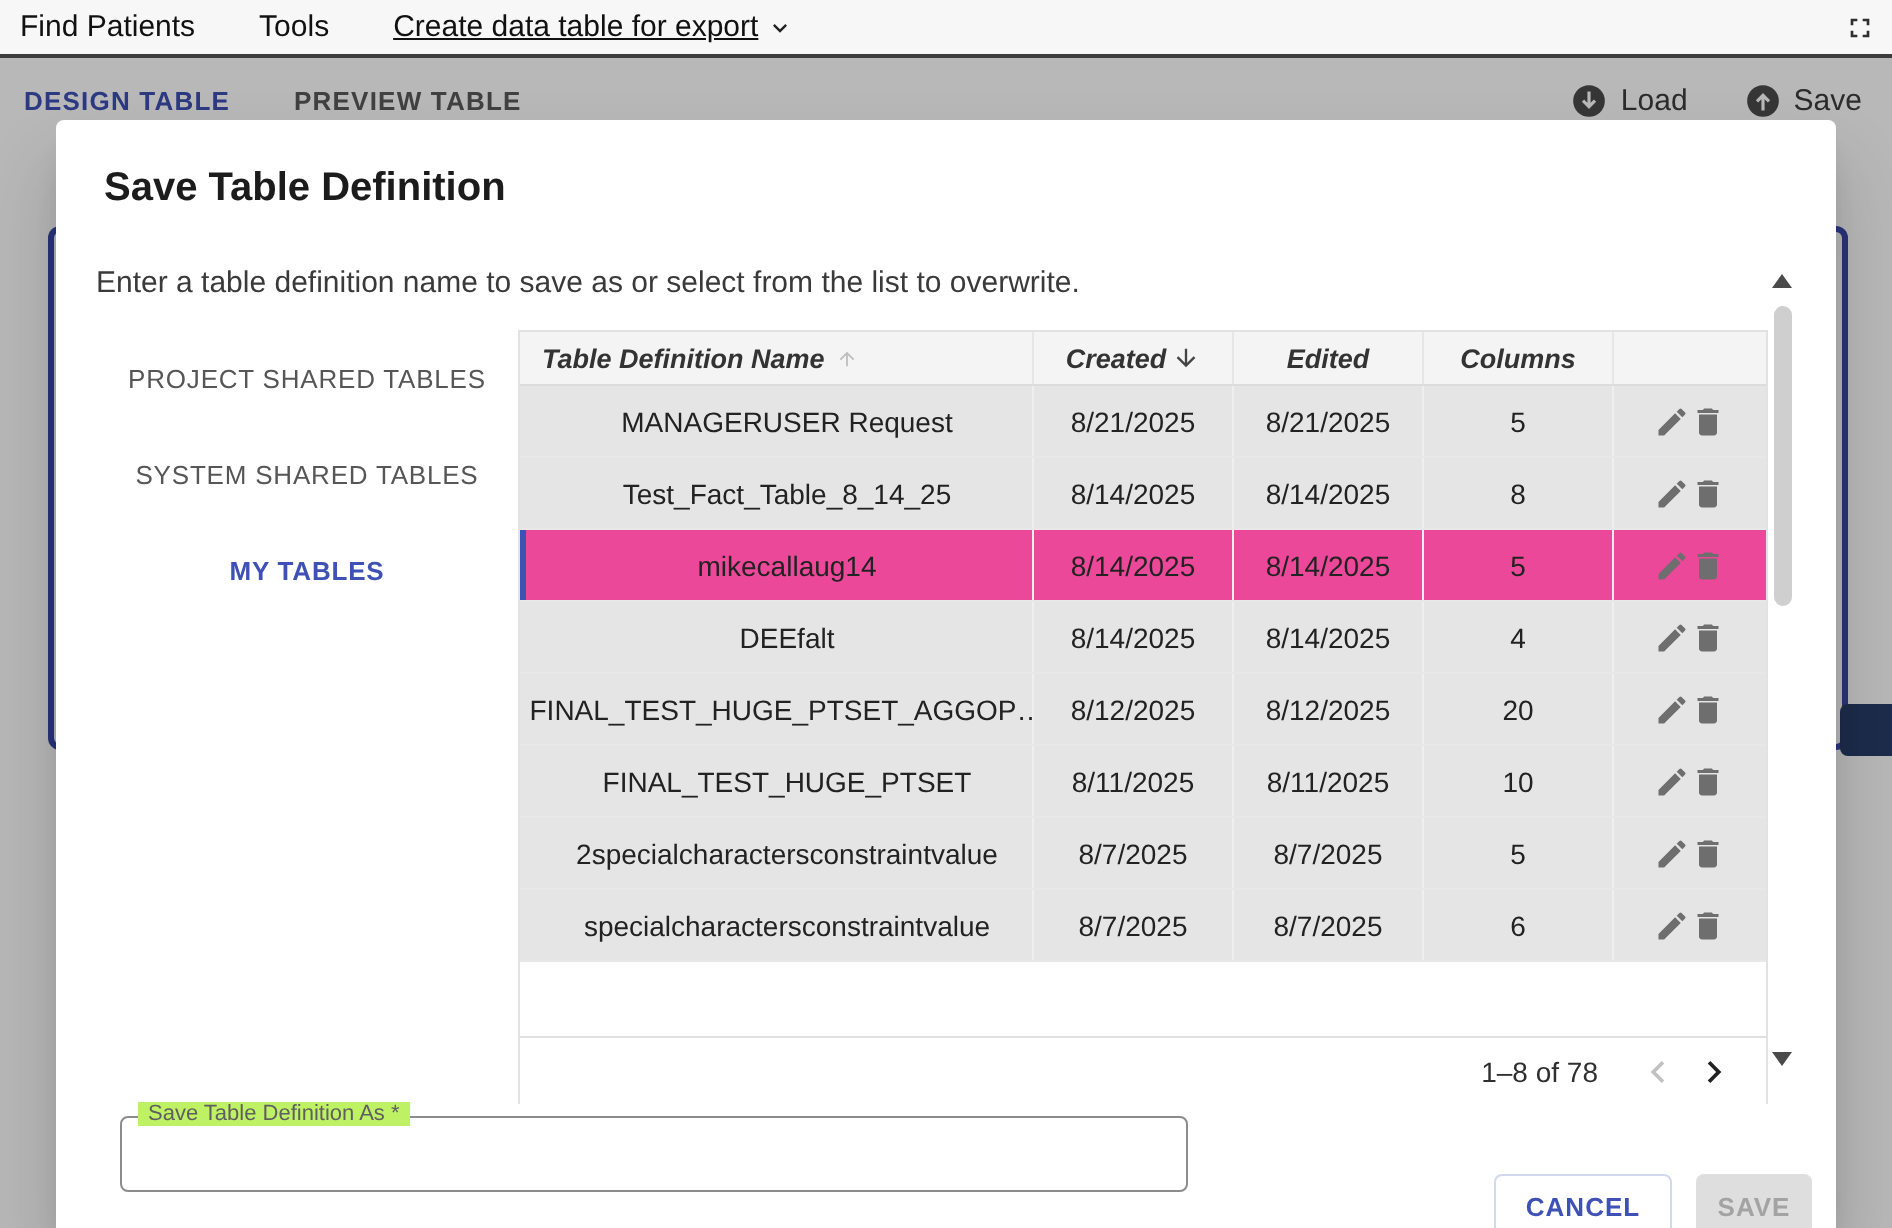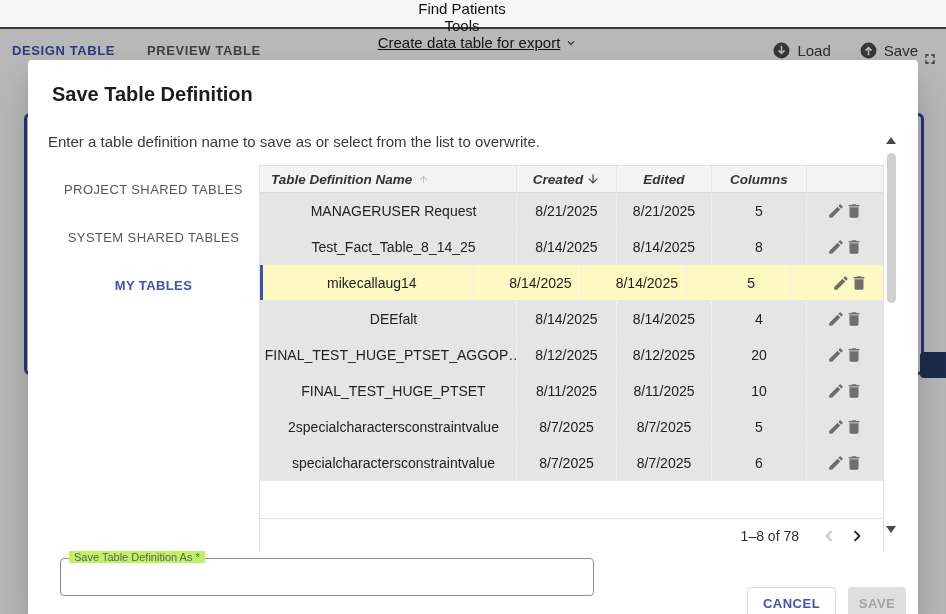--- a/index.html
+++ b/index.html
@@ -2,30 +2,30 @@
 <html><head>
 <meta charset="utf-8">
 <style>
   * { box-sizing: border-box; margin: 0; padding: 0; }
   html,body { background:#fff; }
   body { font-family:"Liberation Sans", sans-serif; }
   .stage { position:relative; width:946px; height:614px; overflow:hidden; background:#fff; }
 
   
   .topbar { position:absolute; top:0; left:0; right:0; height:29px; background:#f7f7f7;
-            border-bottom:2px solid #3c3c3c; display:flex; align-items:center; padding-left:10px; z-index:20;flex-direction:column; }
+            border-bottom:2px solid #3c3c3c; display:flex; align-items:center; padding-left:10px; z-index:20; }
   .menu-item { font-size:15px; color:#111; margin-right:32px; cursor:pointer; }
   .export-link { font-size:15px; color:#111; text-decoration:underline; display:flex; align-items:center; gap:4px; cursor:pointer; }
   .export-link svg { width:14px; height:14px; fill:#222; }
   .fullscreen-btn { margin-left:auto; margin-right:8px; background:none; border:none; display:flex; cursor:pointer; }
   .fullscreen-btn svg { width:16px; height:16px; fill:#2f2f2f; }
 
   
   .tabrow { position:absolute; top:29px; left:0; right:0; height:42px; background:#fff;
-            display:flex; align-items:center; padding:0 28px 0 12px; z-index:1; }
+            display:flex; align-items:center; padding:0 15px 0 12px; z-index:1; }
   .tab { font-size:13px; font-weight:700; letter-spacing:.6px; margin-right:32px; color:#5b5b5b; background:none; border:none; cursor:pointer; }
   .tab.active { color:#3f51b5; }
   .tr-actions { margin-left:auto; display:flex; gap:28px; }
   .tb-action { display:flex; align-items:center; gap:6px; font-size:15px; color:#3e3e3e; background:none; border:none; cursor:pointer; }
   .tb-action svg { width:19px; height:19px; }
 
   
   .bg-panel { position:absolute; top:113px; left:24px; width:900px; height:262px;
               border:3px solid #3949ab; border-radius:6px; z-index:1; }
   .bg-chip { position:absolute; top:352px; right:0; width:26px; height:26px;
@@ -57,21 +57,21 @@
   .ghead .h-name { width:257px; justify-content:flex-start; padding-left:11px; gap:6px; }
   .ghead .h-created { width:100px; gap:3px; }
   .ghead .h-edited { width:95px; }
   .ghead .h-col { width:95px; }
   .ghead .h-act { width:76px; border-right:none; }
   .sort-icon { width:14px; height:14px; fill:#444; }
   .sort-icon.inactive { width:11px; height:11px; opacity:.3; }
 
   .gr { display:flex; height:36px; border-bottom:1px solid #e8e8e8; align-items:stretch;
         font-size:14px; color:#222; background:#e5e5e5; cursor:pointer; }
-  .gr.selected { background:#fef9c3; box-shadow:inset 3px 0 0 #3f51b5;gap:26px; }
+  .gr.selected { background:#ec4899; box-shadow:inset 3px 0 0 #3f51b5; }
   .gr > .c { display:flex; align-items:center; justify-content:center; border-right:1px solid #efefef; }
   .c-name { width:257px; justify-content:flex-start; padding-left:11px; overflow:hidden; white-space:nowrap; }
   .c-created { width:100px; }
   .c-edited { width:95px; }
   .c-col { width:95px; }
   .c-act { width:76px; border-right:none !important; justify-content:space-between; padding:0 10px; }
   .icon-btn { background:none; border:none; display:flex; cursor:pointer; padding:0; }
   .icon-btn svg { width:18px; height:18px; fill:#6e6e6e; }
 
   .gspacer { flex:1; }

